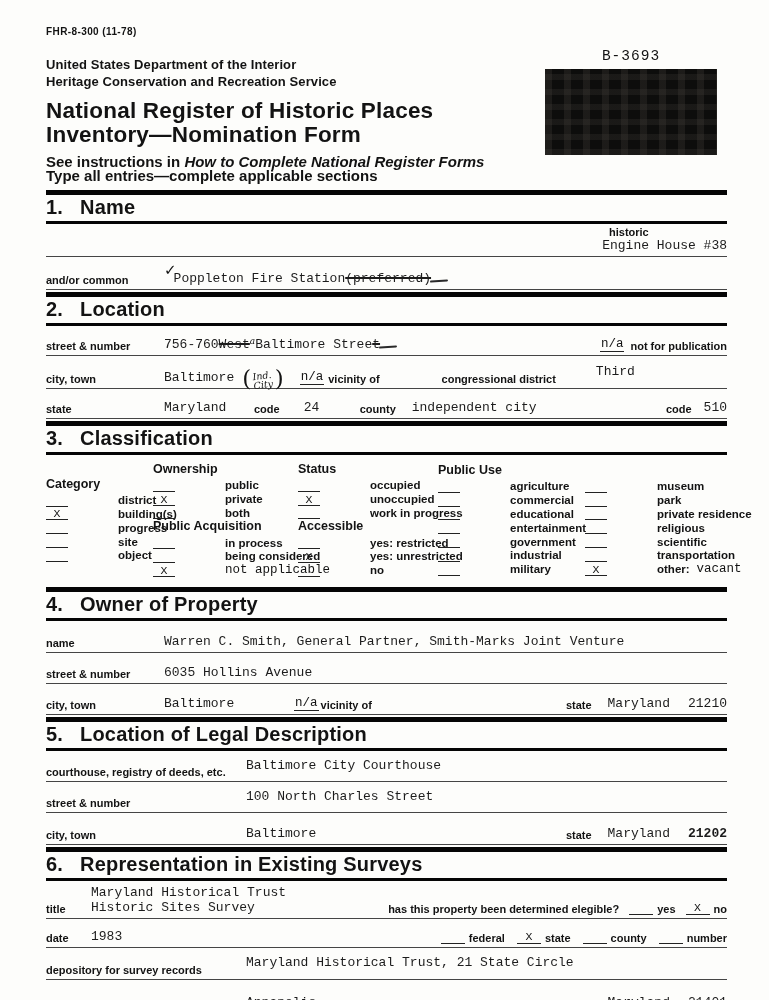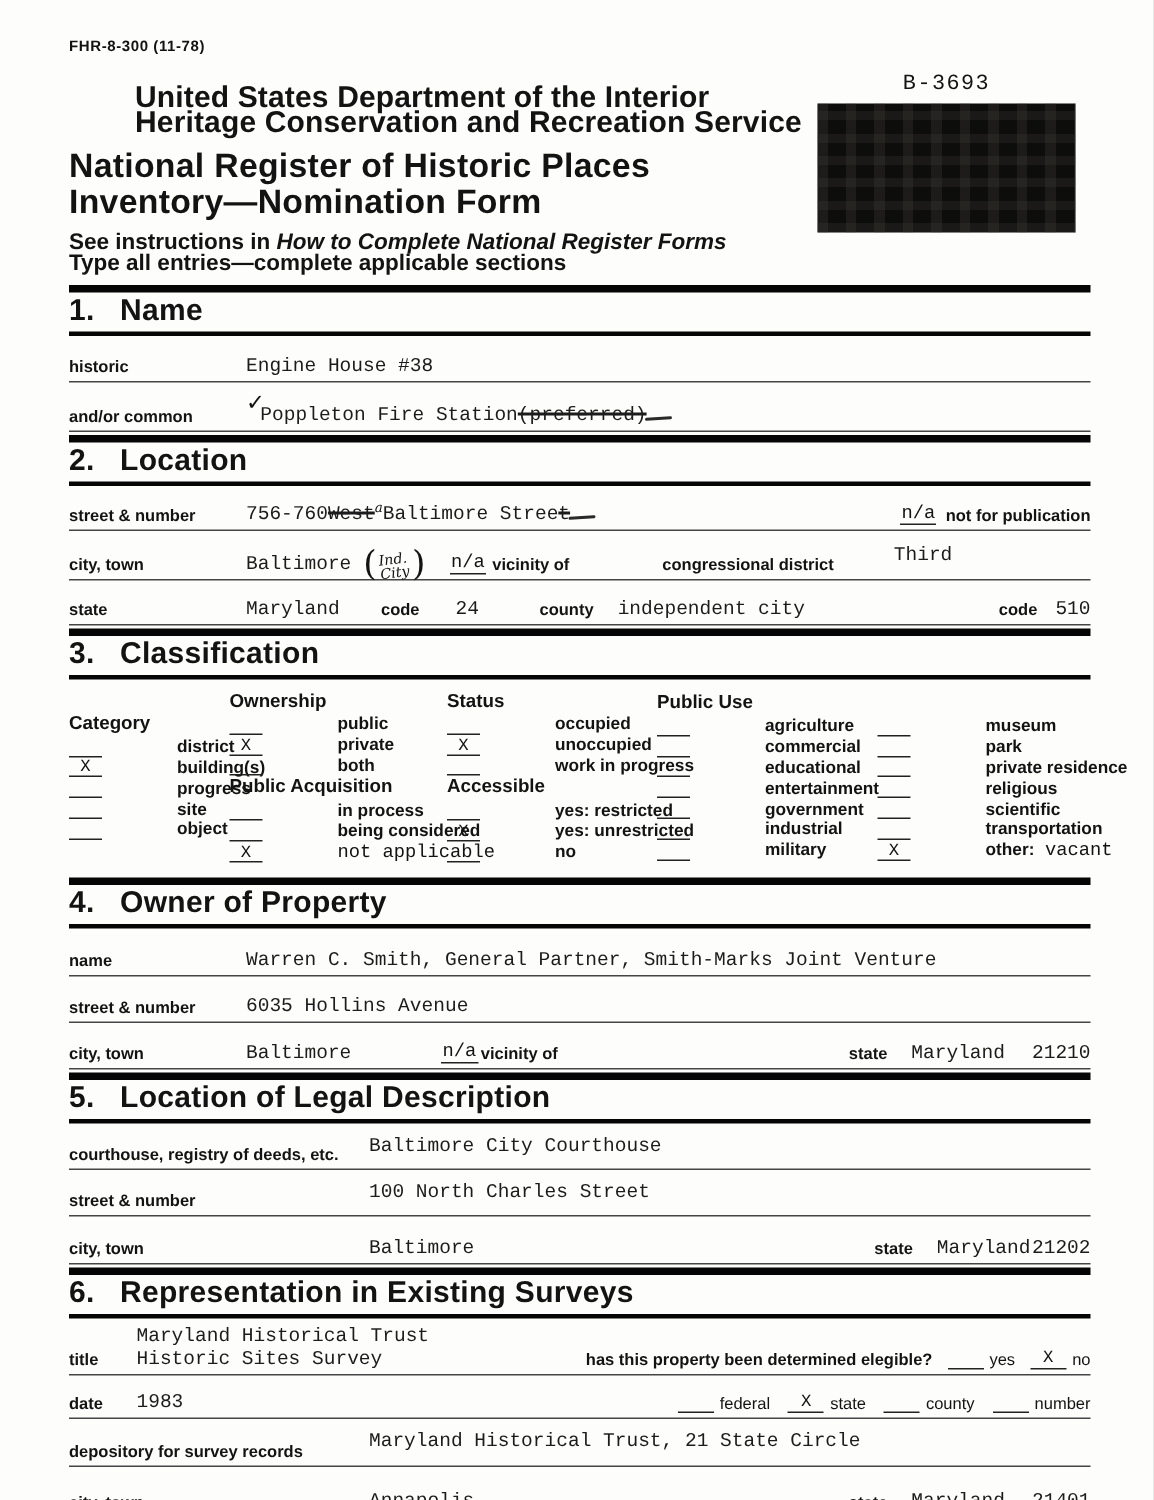--- a/index.html
+++ b/index.html
@@ -8,21 +8,21 @@
     position:relative; width:769px; height:1000px; margin:0 auto;
     background:#fdfdfb; color:#131313; overflow:hidden;
     font-family:"Liberation Sans", sans-serif;
     padding:26px 42px 0 46px;
   }
   .mono { font-family:"Liberation Mono", monospace; font-size:13px; color:#1c1c1c; white-space:nowrap; }
   .lbl  { font-size:11px; font-weight:bold; white-space:nowrap; }
 
   
   .form-number { font-size:10px; font-weight:bold; letter-spacing:.4px; }
-  .dept { margin-top:20px; font-size:20px; font-weight:bold; line-height:16.5px; letter-spacing:.1px;margin-left:44px; }
+  .dept { margin-top:20px; font-size:13px; font-weight:bold; line-height:16.5px; letter-spacing:.1px; }
   .main-title { margin-top:9px; font-size:22.5px; font-weight:bold; line-height:24px; letter-spacing:.2px; }
   .instr { margin-top:8px; font-size:15px; font-weight:bold; line-height:13.5px; }
   .instr .it { font-style:italic; }
   .stamp { position:absolute; top:48px; right:52px; width:172px; }
   .stamp-code { text-align:center; font-family:"Liberation Mono",monospace; font-size:14.5px; letter-spacing:1px; margin-bottom:5px; }
   .stamp-box {
     height:86px; background:#0d0d0c;
     background-image:
       repeating-linear-gradient(90deg, rgba(70,65,60,.28) 0 7px, rgba(0,0,0,0) 7px 19px),
       repeating-linear-gradient(0deg, rgba(80,75,70,.2) 0 6px, rgba(0,0,0,0) 6px 15px);
@@ -57,21 +57,21 @@
   .ckhead { font-size:12.5px; font-weight:bold; line-height:15px; height:16px; white-space:nowrap; }
   .ck { display:flex; align-items:flex-end; height:13.8px; }
   .ckline { width:22px; flex:none; border-bottom:1.3px solid #222; text-align:center;
             font-family:"Liberation Mono",monospace; font-size:11.5px; line-height:11px; height:12px; margin-right:5px; }
   .cklab { font-size:11.5px; font-weight:bold; line-height:12.5px; white-space:nowrap;margin-left:45px; }
   .cklab.mono-lab { font-family:"Liberation Mono",monospace; font-weight:normal; font-size:12.5px; }
   .othval { font-family:"Liberation Mono",monospace; font-size:12.5px; margin-left:7px; }
 
   .two-line { display:flex; flex-direction:column; line-height:15px; }
   .qtext { font-size:11px; font-weight:bold; }
-  .lvl-lbl { font-size:11px; font-weight:normal; margin-left:4px; }
+  .lvl-lbl { font-size:11px; font-weight:bold; margin-left:4px; }
 </style>
 </head>
 <body>
 
 <div class="page">
 
   <div class="form-number">FHR-8-300   (11-78)</div>
 
   <div class="stamp">
     <div class="stamp-code">B-3693</div>
@@ -93,21 +93,21 @@
     <div>Type all entries—complete applicable sections</div>
   </div>
 
   <div class="sec-head" style="margin-top:8px;">
     <h2>
         <span class="num">1.</span>
         <span>Name</span>
       </h2>
   </div>
 
-  <div class="frow" style="min-height:31px;">
+  <div class="frow" style="min-height:31px;flex-direction:column;">
     <span class="lbl w1">historic</span>
     <span class="mono">Engine House #38</span>
   </div>
 
   <div class="frow" style="min-height:33px;">
     <span class="lbl w1">and/or common</span>
     <span class="hand-check">✓</span>
     <span class="mono">Poppleton Fire Station </span>
     <span class="mono strike">(preferred)</span>
     <span class="tail"></span>
@@ -364,21 +364,21 @@
     <span class="lbl w2">street &amp; number</span>
     <span class="mono" style="align-self:center;">100 North Charles Street</span>
   </div>
 
   <div class="frow" style="min-height:32px;">
     <span class="lbl w2">city, town</span>
     <span class="mono">Baltimore</span>
     <span class="grp rgt">
       <span class="lbl">state</span>
       <span class="mono" style="margin-left:16px; align-self:center;">Maryland</span>
-      <span class="mono" style="margin-left:1px; align-self:center;">21202</span>
+      <span class="mono" style="margin-left:18px; align-self:center;font-weight:bold;">21202</span>
     </span>
   </div>
 
   <div class="sec-head">
     <h2>
         <span class="num">6.</span>
         <span>Representation in Existing Surveys</span>
       </h2>
   </div>
 

